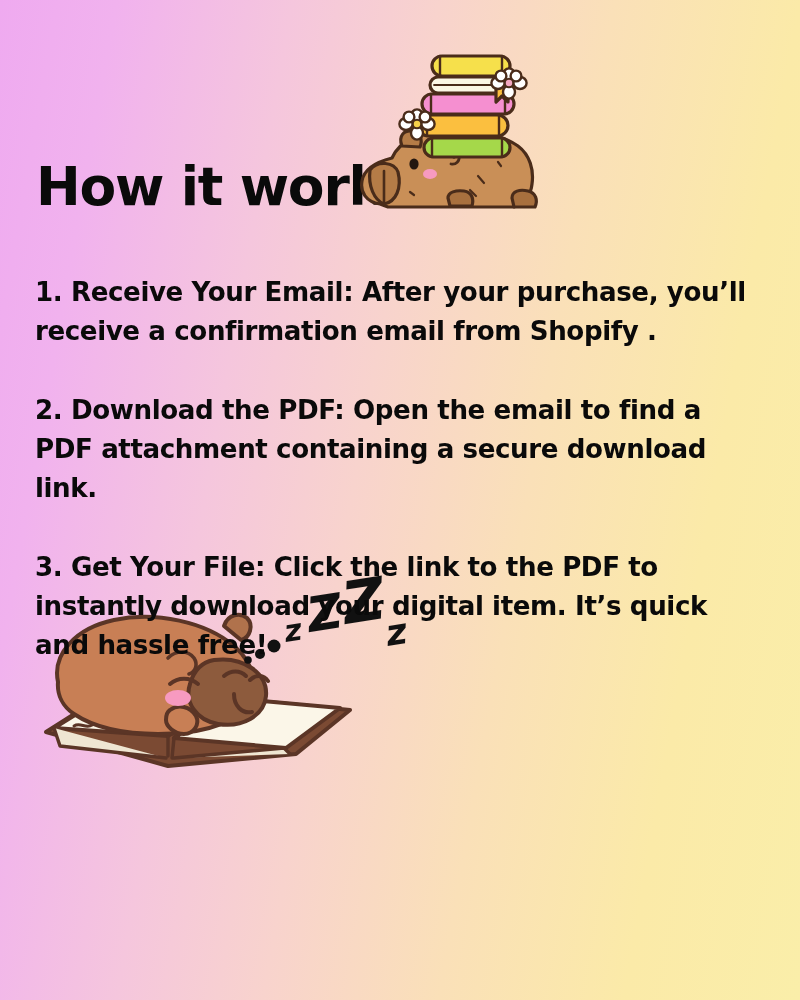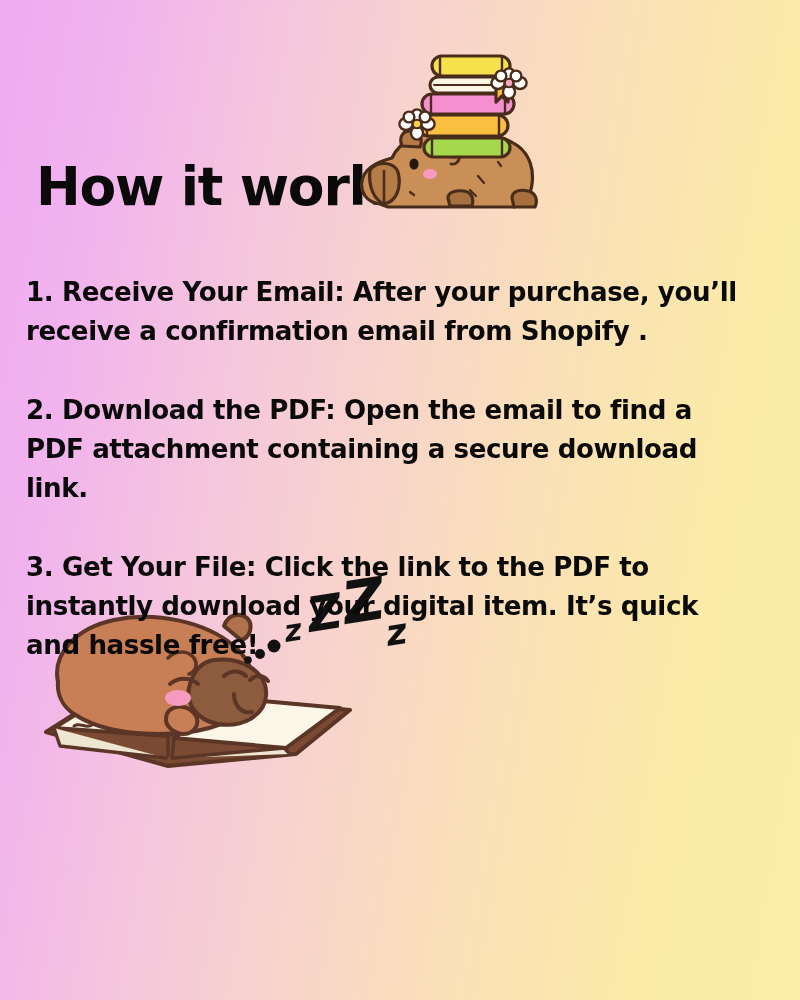--- a/index.html
+++ b/index.html
@@ -40,21 +40,21 @@
     letter-spacing: -1.2px;
     color: #0a0a0a;
     transform: scaleX(0.99);
     transform-origin: left center;
     white-space: nowrap;
   }
 
   
   #steps {
     position: absolute;
-    left: 26px;
+    left: 35px;
     top: 272px;
     width: 726px;
   }
   .step {
     font-family: "DejaVu Sans", sans-serif;
     font-weight: 700;
     font-size: 26.5px;
     line-height: 39px;
     letter-spacing: -0.4px;
     color: #0a0a0a;

